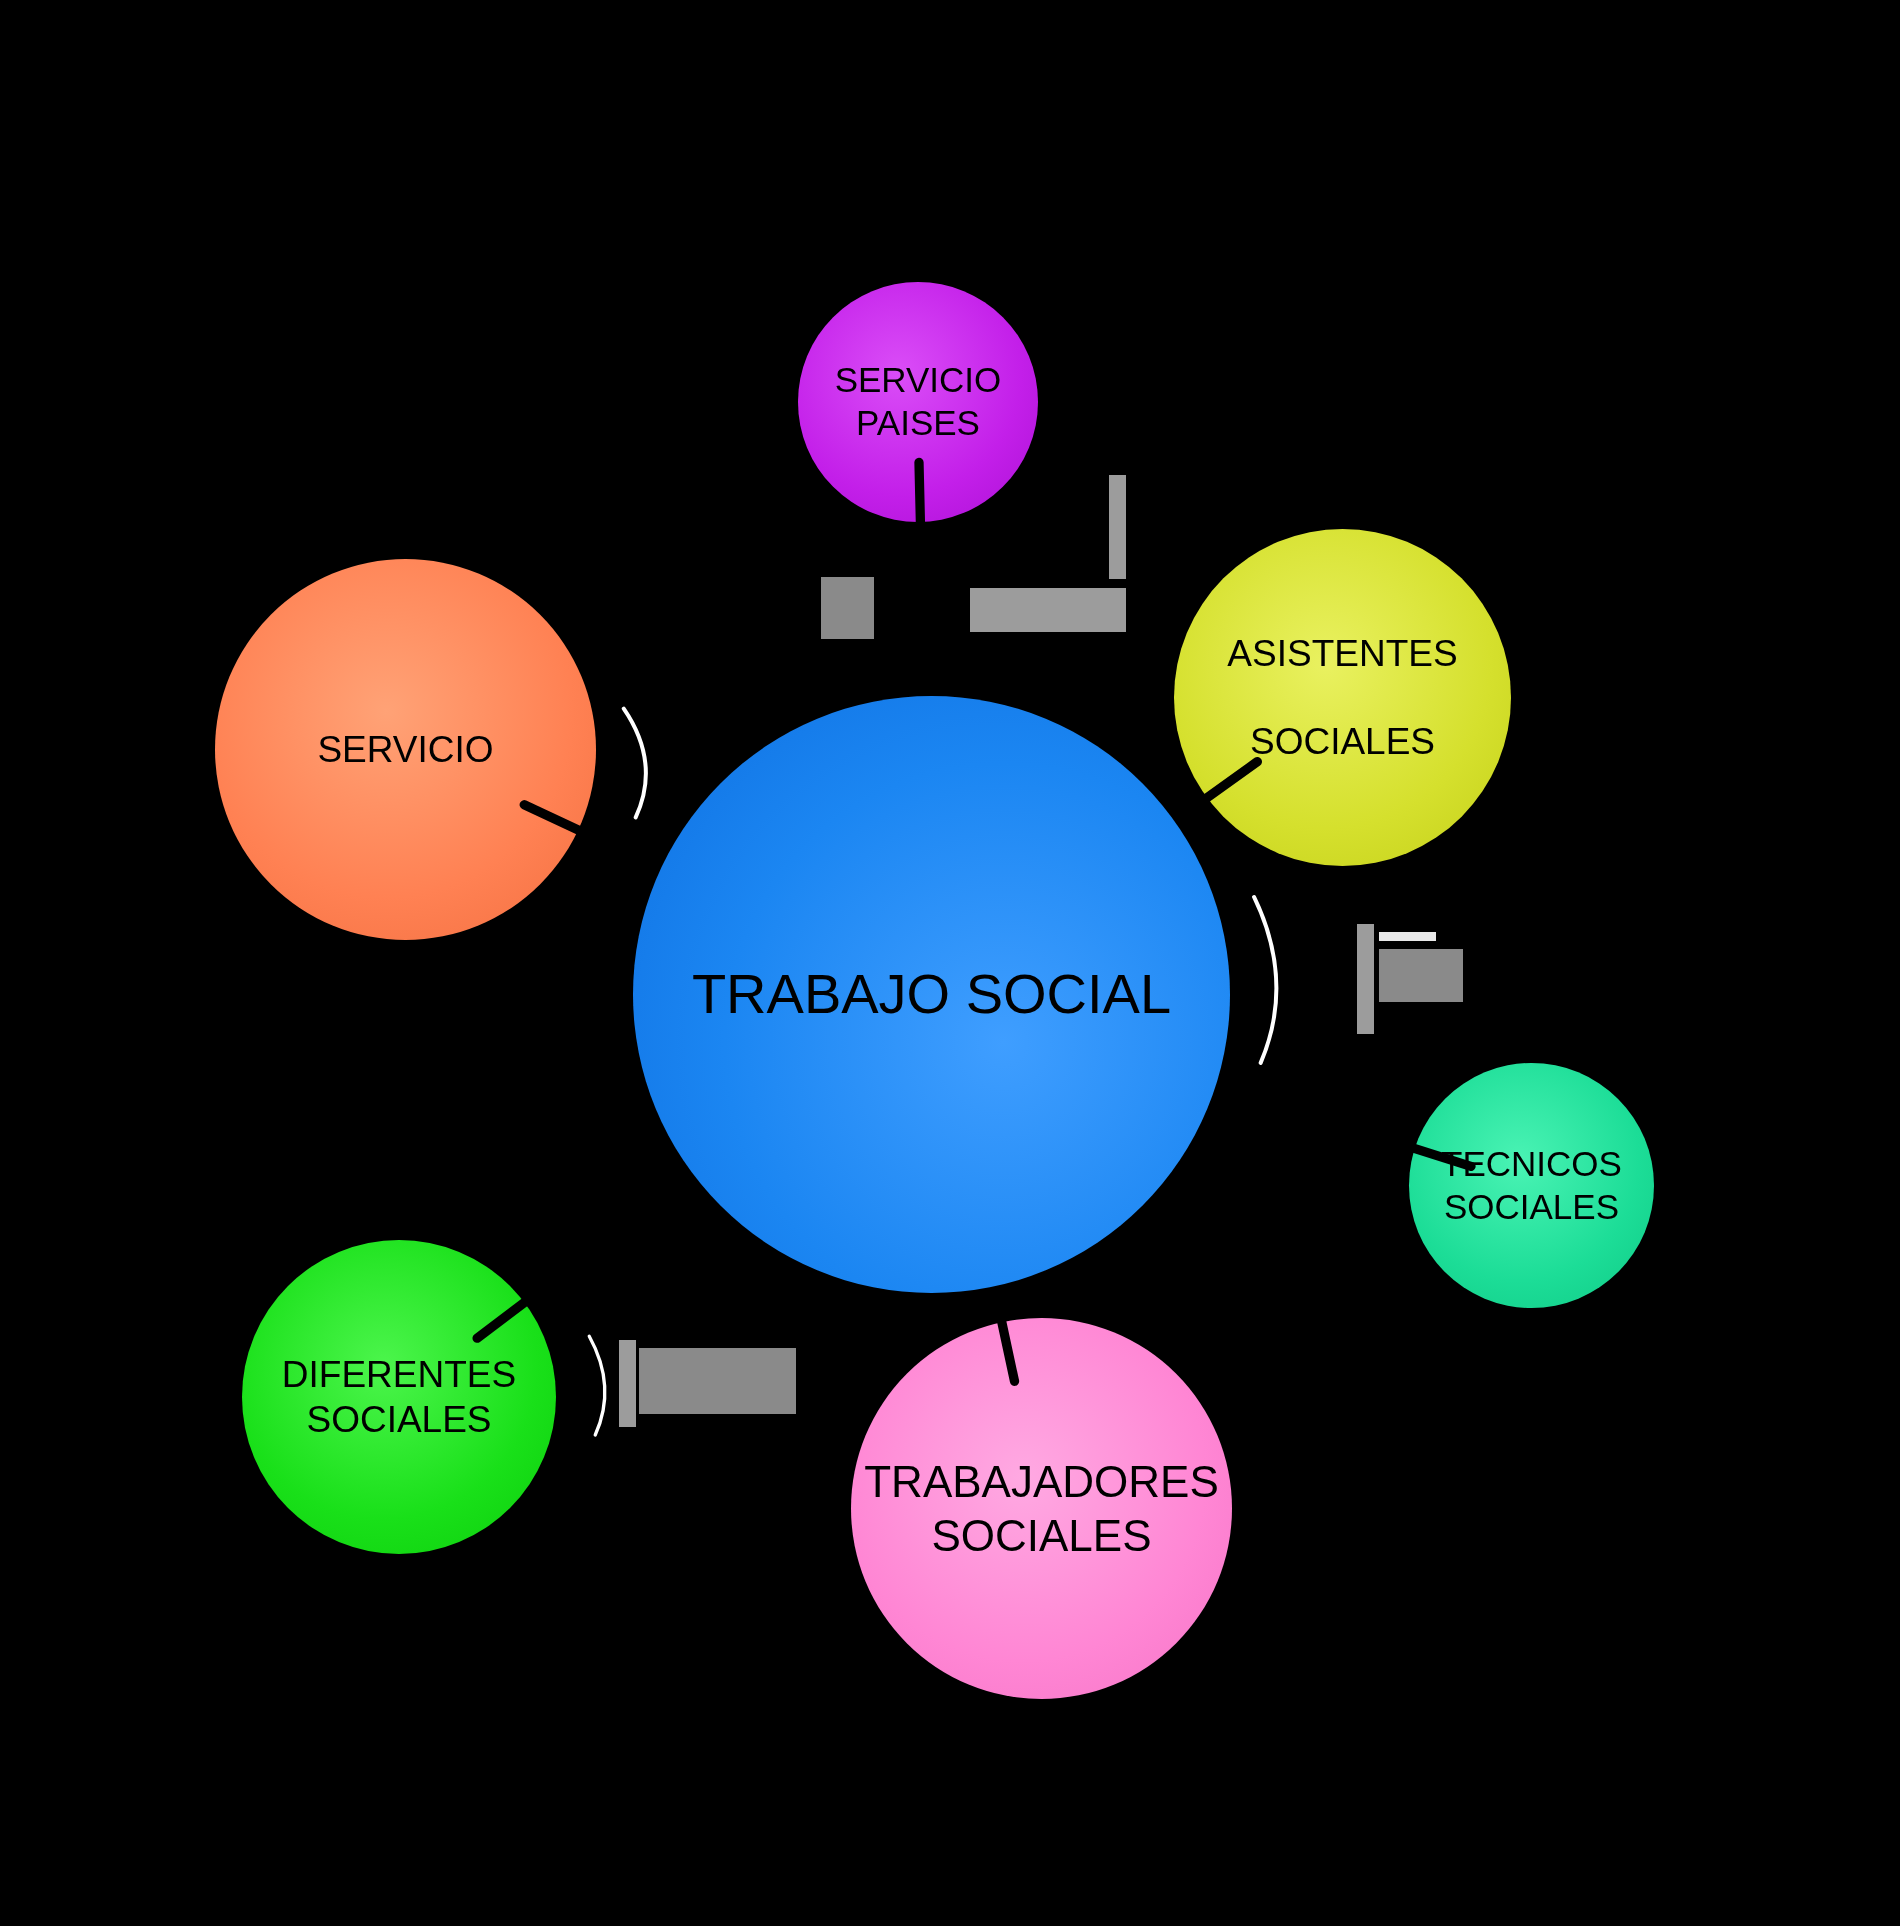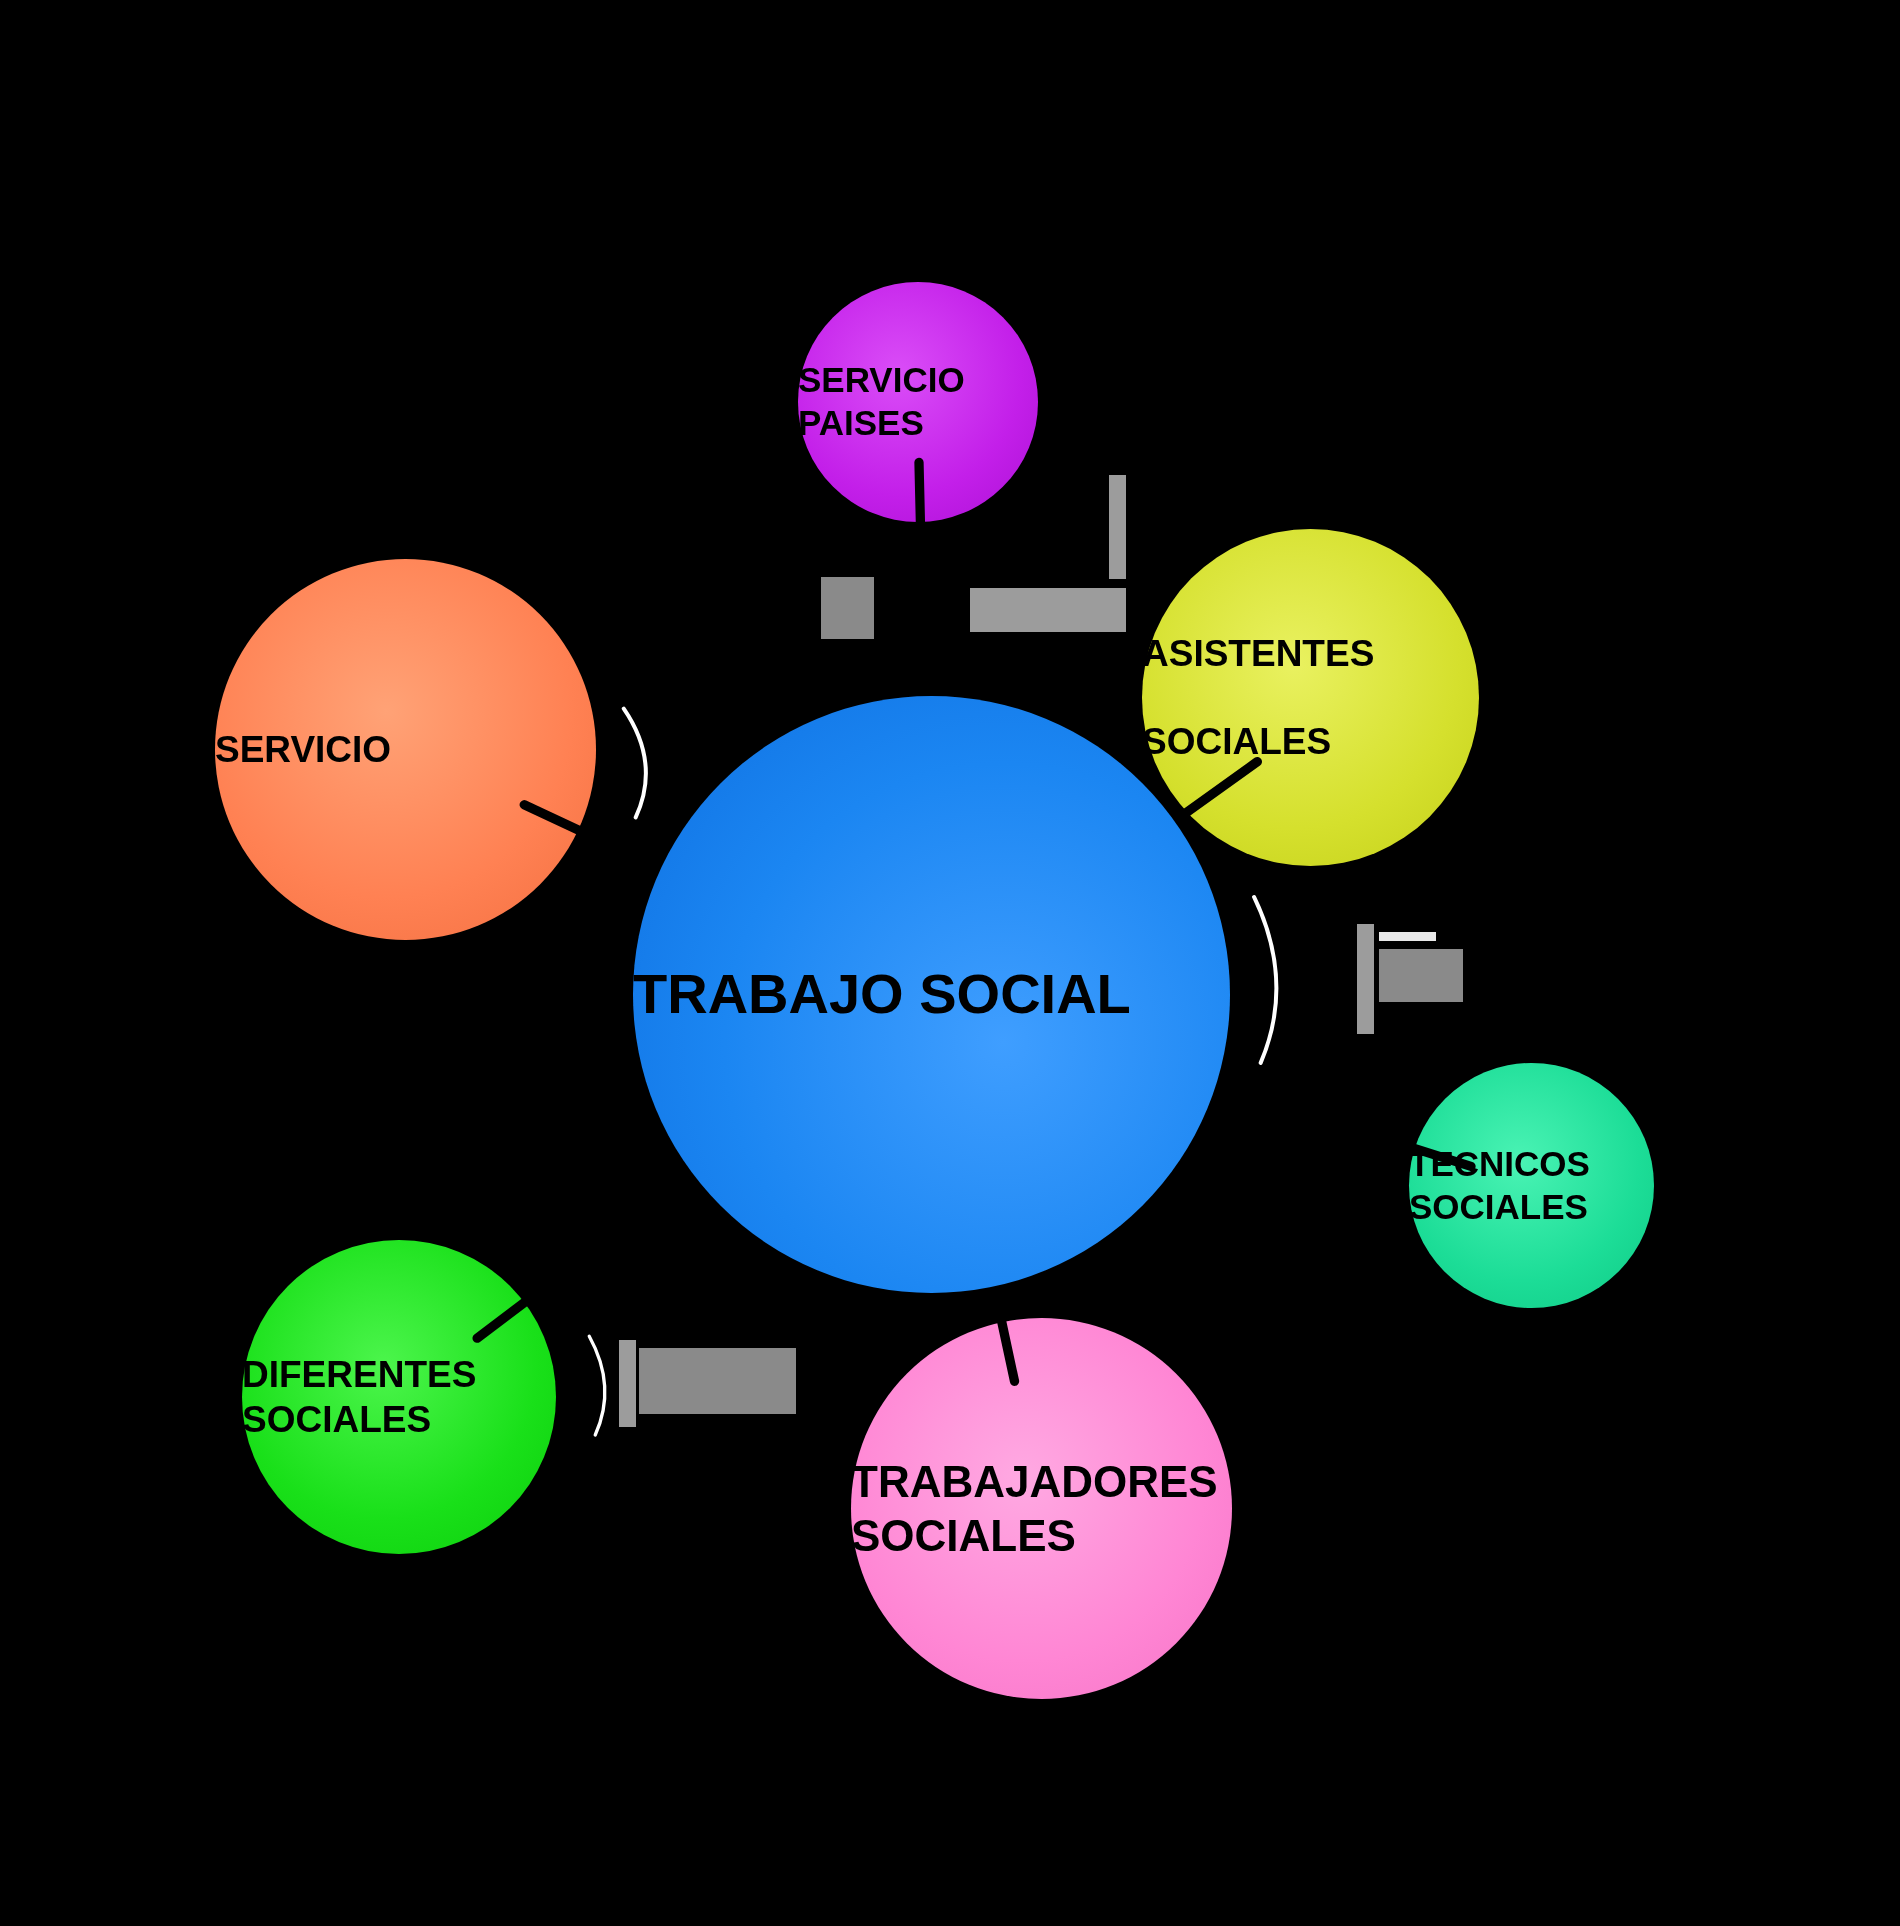--- a/index.html
+++ b/index.html
@@ -42,42 +42,42 @@
     z-index: 6;
     letter-spacing: 0.7px;
   }
 
   
   .node {
     position: absolute;
     border-radius: 50%;
     display: flex;
     flex-direction: column;
-    align-items: flex-start;
+    align-items: center;
     justify-content: center;
     text-align: center;
-    font-weight: bold;
+    font-weight: normal;
     color: #000000;
     line-height: 1.22;
     box-shadow: 0 8px 18.6px rgba(0,0,0,0.55);
   }
   .node-center {
     left: 633px; top: 696px; width: 597px; height: 597px;
     background: radial-gradient(circle at 62% 58%, #3f9eff 0%, #1b86f2 55%, #0e6fe0 100%);
     font-size: 56px;
     z-index: 3;
   }
   .node-servicio {
     left: 798px; top: 282px; width: 240px; height: 240px;
     background: radial-gradient(circle at 42% 38%, #da4df7 0%, #c31fe9 60%, #ab10d4 100%);
     font-size: 35px;
     z-index: 1;
   }
   .node-asistentes {
-    left: 1142px; top: 529px; width: 337px; height: 337px;
+    left: 1174px; top: 529px; width: 337px; height: 337px;
     background: radial-gradient(circle at 45% 40%, #e9f160 0%, #d5e02d 60%, #c3cf18 100%);
     font-size: 37px;
     z-index: 1;
     gap: 43px;
   }
   .node-tecnicos {
     left: 1409px; top: 1063px; width: 245px; height: 245px;
     background: radial-gradient(circle at 45% 40%, #4af3b4 0%, #1cdd97 60%, #0fc985 100%);
     font-size: 35px;
     z-index: 1;

